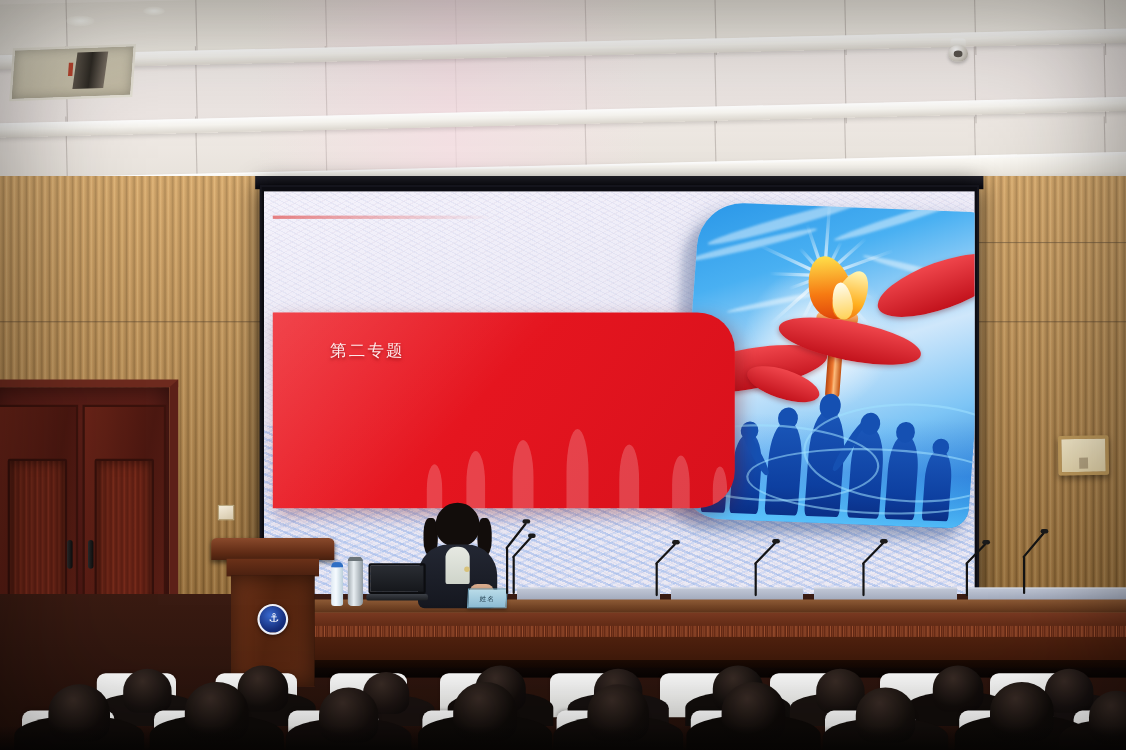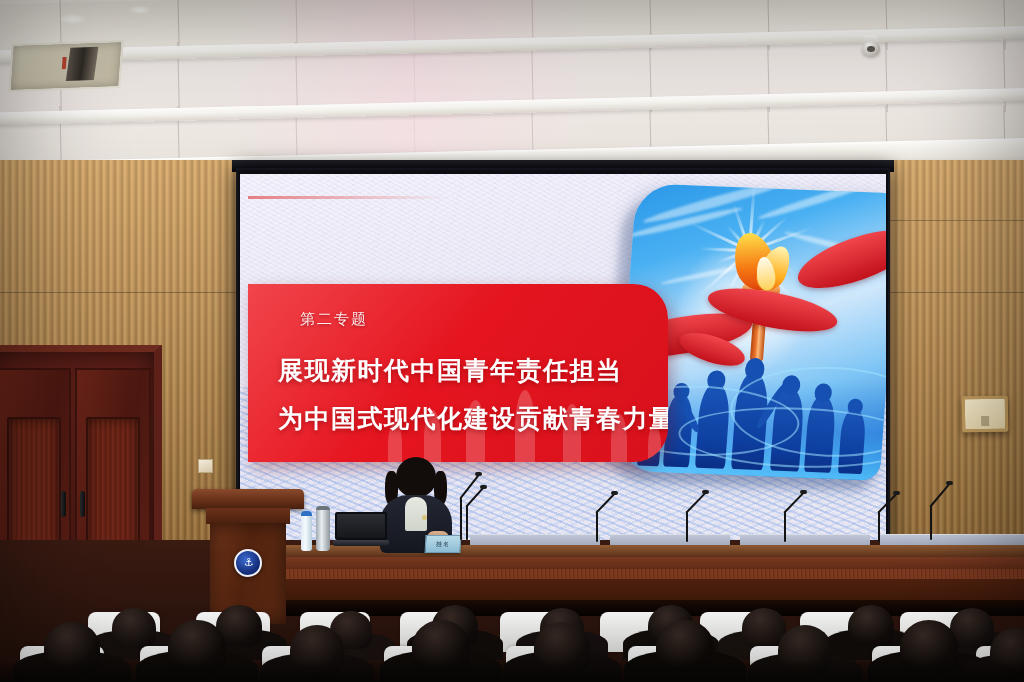--- a/index.html
+++ b/index.html
@@ -459,22 +459,20 @@
           <span style="left: 4%; width: 14px; height: 46px;"></span>
           <span style="left: 16%; width: 17px; height: 58px;"></span>
           <span style="left: 30%; width: 19px; height: 68px;"></span>
           <span style="left: 46%; width: 20px; height: 78px;"></span>
           <span style="left: 62%; width: 18px; height: 64px;"></span>
           <span style="left: 78%; width: 16px; height: 54px;"></span>
           <span style="left: 90%; width: 13px; height: 44px;"></span>
         </div>
       <div class="banner-gloss"></div>
       <div class="banner-sub">第二专题</div>
-      <div class="banner-l1">展现新时代中国青年责任担当</div>
-      <div class="banner-l2">为中国式现代化建设贡献青春力量</div>
     </div>
   </div>
 
   <div class="stage-bg"></div>
   <div id="deskSlabs">
       <div class="desk-slab" style="left: 470px; width: 130px;"></div>
       <div class="desk-slab" style="left: 610px; width: 120px;"></div>
       <div class="desk-slab" style="left: 740px; width: 130px;"></div>
       <div class="desk-slab" style="left: 880px; width: 144px;"></div>
     </div>

